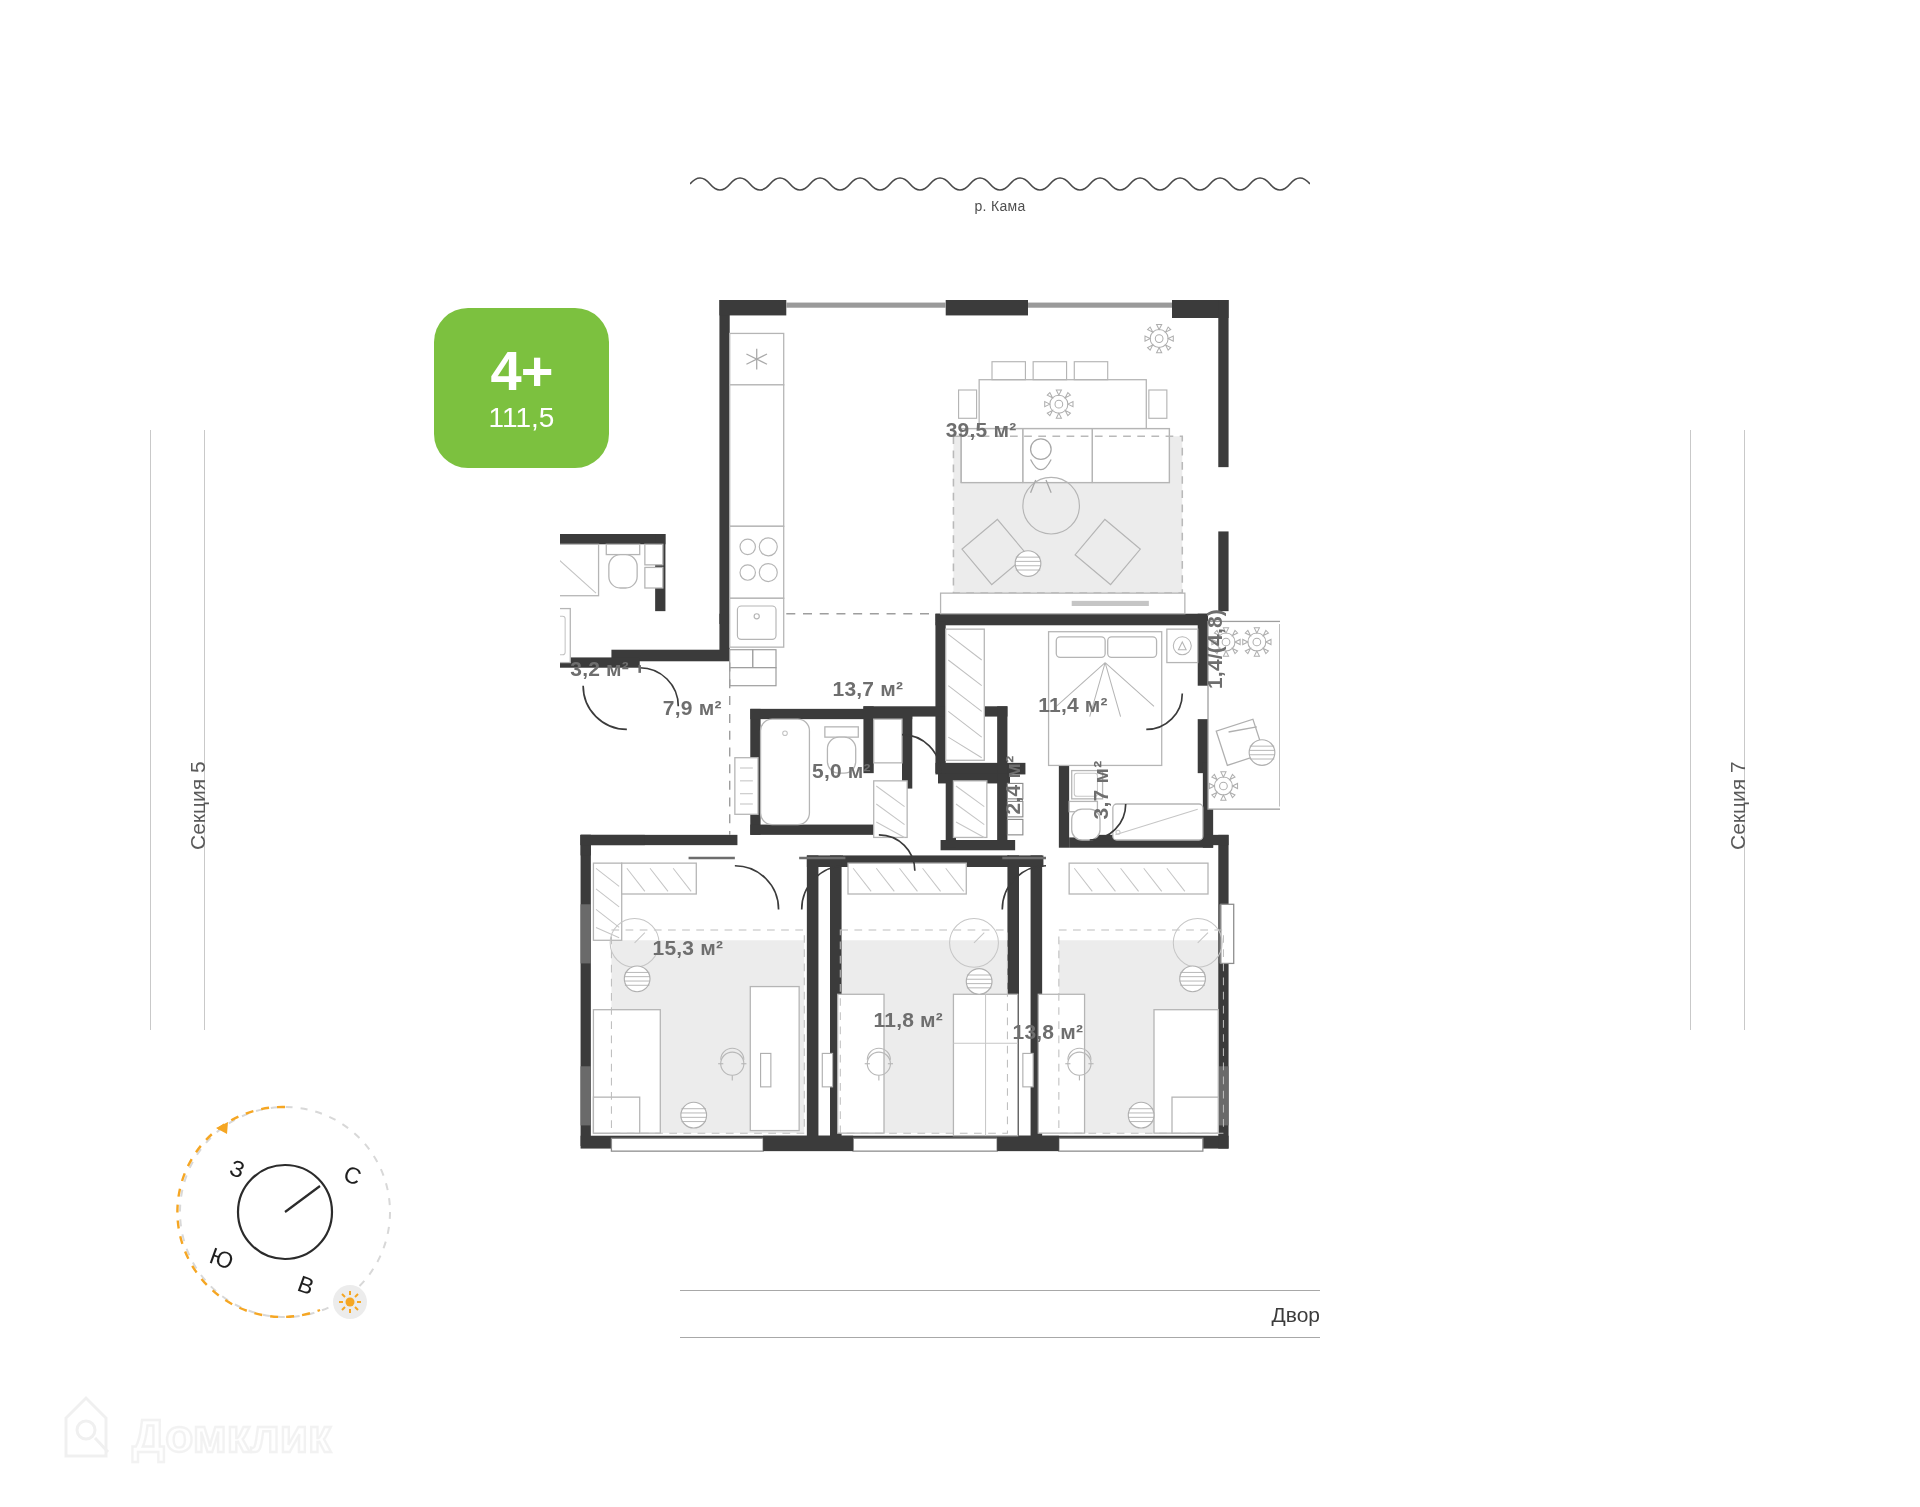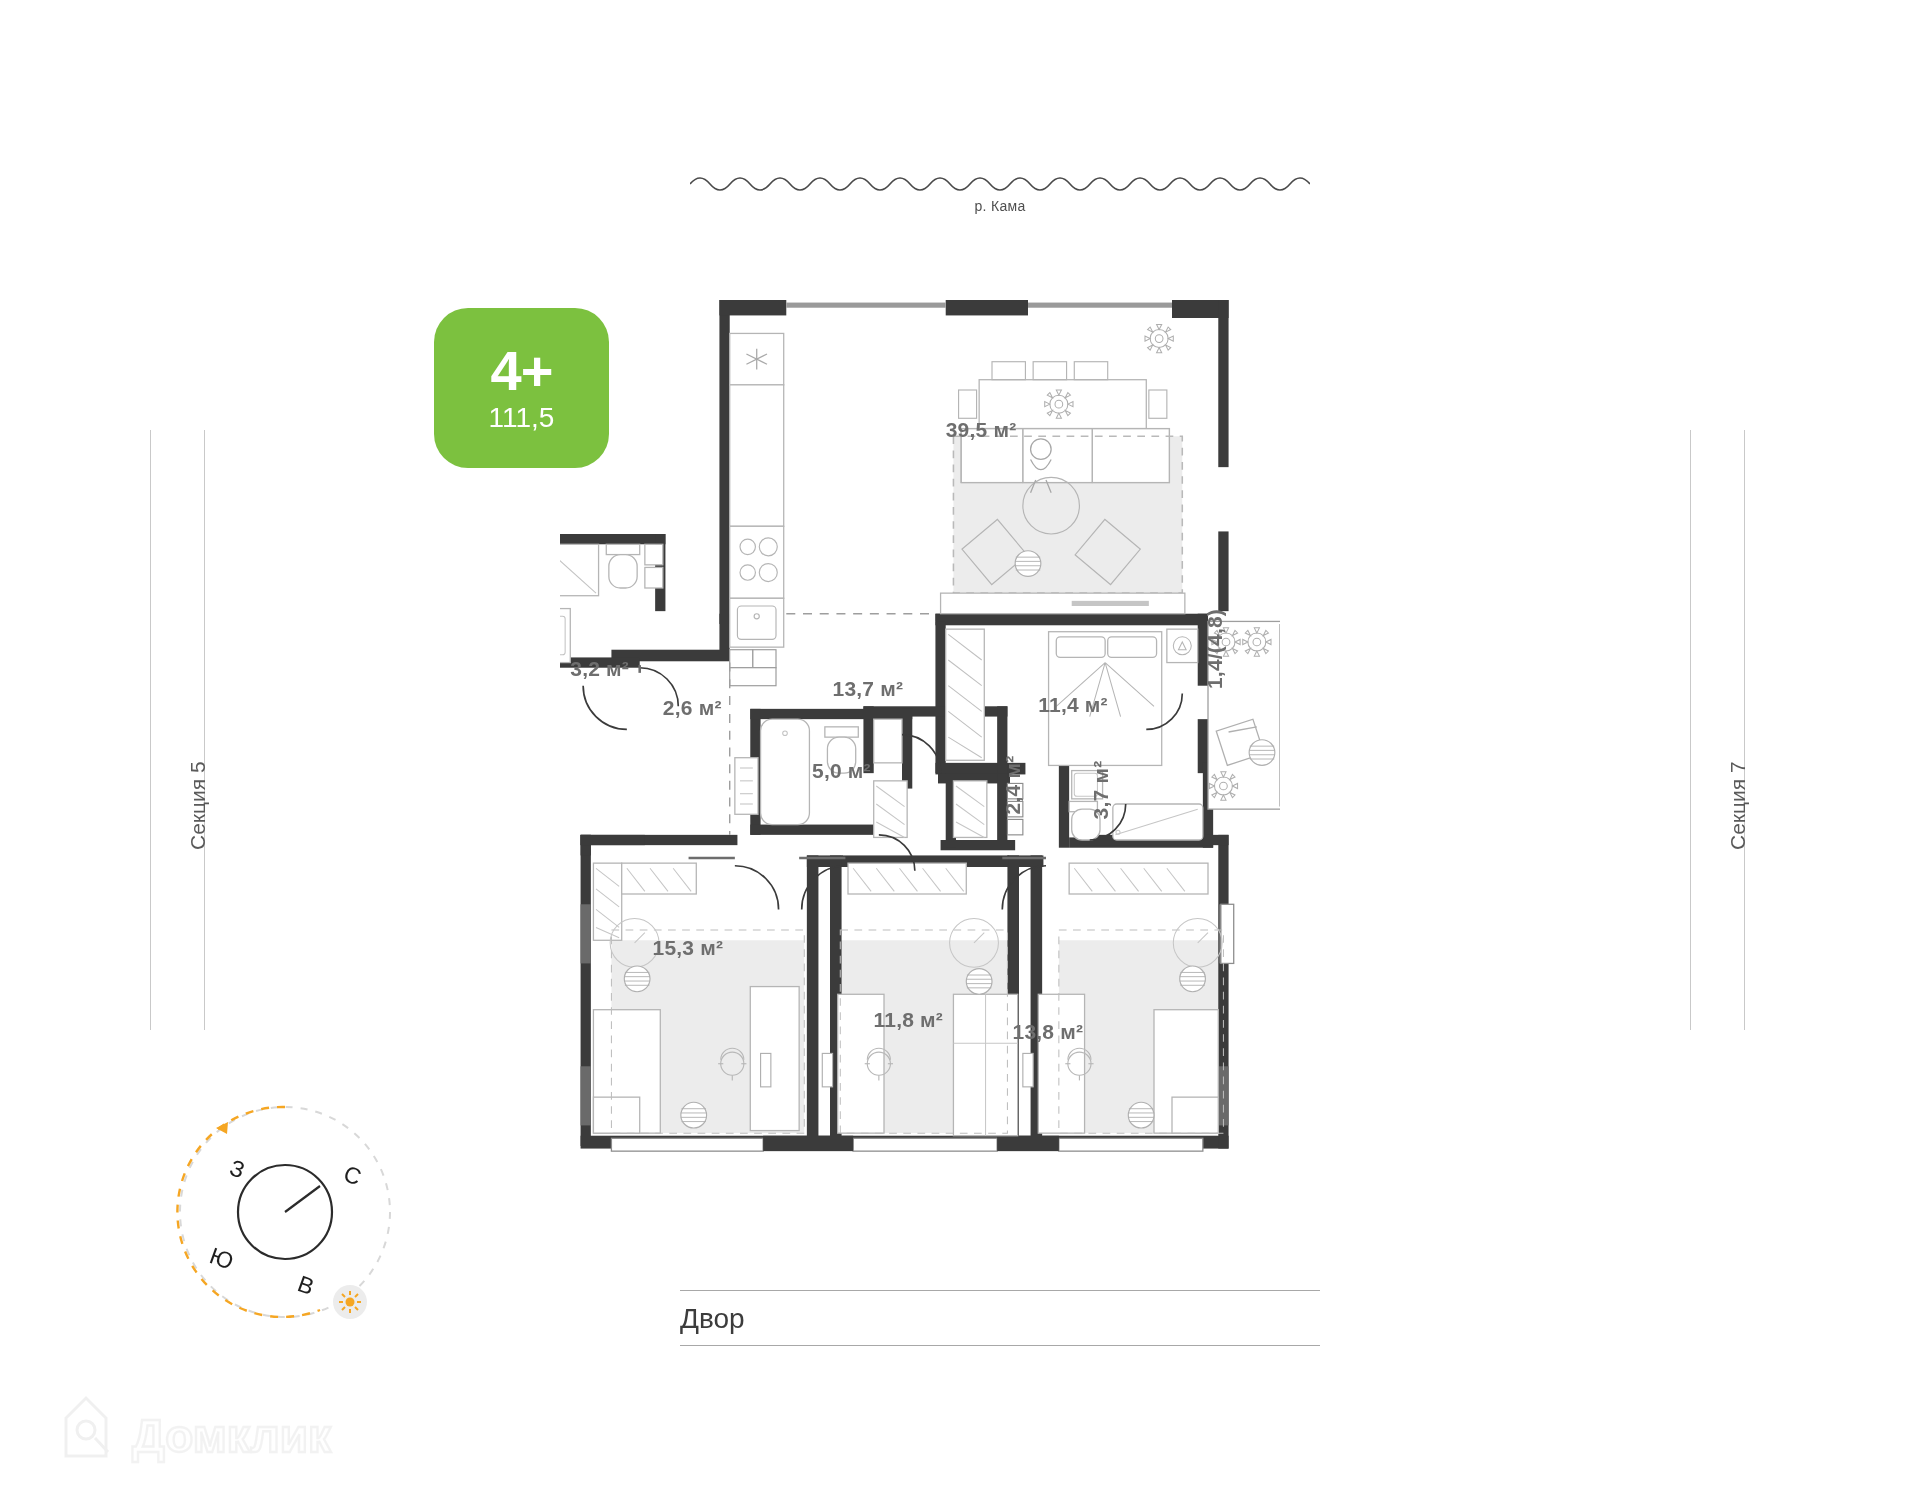--- a/index.html
+++ b/index.html
@@ -41,21 +41,21 @@
   
   .area-label{
     position:absolute;font-size:21px;font-weight:bold;color:#6e6e6e;
     white-space:nowrap;letter-spacing:.2px;
   }
   .area-label.vert{transform-origin:50% 50%;transform:rotate(-90deg);}
 
   
   #yard-block{left:680px;top:1290px;width:640px;}
   .yard-line{height:1px;background:#a8a8a8;width:100%;}
-  #yard-label{text-align:left;font-size:28px;color:#3c3c3c;padding:12px 0 10px;}
+  #yard-label{text-align:right;font-size:21px;color:#3c3c3c;padding:12px 0 10px;}
 
   
   #compass{left:160px;top:1090px;width:250px;height:250px;}
 
   
   #watermark{left:50px;top:1390px;width:360px;height:80px;opacity:.55;}
 </style>
 </head>
 <body>
 
@@ -425,21 +425,21 @@
       <line x1="176" y1="244" x2="292" y2="244"></line>
       <line x1="132" y1="282" x2="132" y2="318"></line>
       <line x1="132" y1="322" x2="132" y2="416"></line>
     </g>
   </svg>
 
   <div id="room-labels">
       <div class="area-label" style="left: 385.714px; top: 118.286px;">39,5 м²</div>
       <div class="area-label" style="left: 272.571px; top: 376.714px;">13,7 м²</div>
       <div class="area-label" style="left: 10.2857px; top: 357.429px;">3,2 м²</div>
-      <div class="area-label" style="left: 102.857px; top: 396px;">2,6 м²</div>
+      <div class="area-label" style="left: 102.857px; top: 396px;">7,9 м²</div>
       <div class="area-label" style="left: 252px; top: 459px;">5,0 м²</div>
       <div class="area-label" style="left: 478.286px; top: 393px;">11,4 м²</div>
       <div class="area-label vert" style="left: 614.571px; top: 336.857px;">1,4/(4,8)</div>
       <div class="area-label vert" style="left: 424.286px; top: 473.143px;">2,4 м²</div>
       <div class="area-label vert" style="left: 511.714px; top: 478.286px;">3,7 м²</div>
       <div class="area-label" style="left: 92.5714px; top: 636.429px;">15,3 м²</div>
       <div class="area-label" style="left: 272.571px; top: 708.429px; margin-left: 41px;">11,8 м²</div>
       <div class="area-label" style="left: 452.571px; top: 720px;">13,8 м²</div>
     </div>
 </div>

